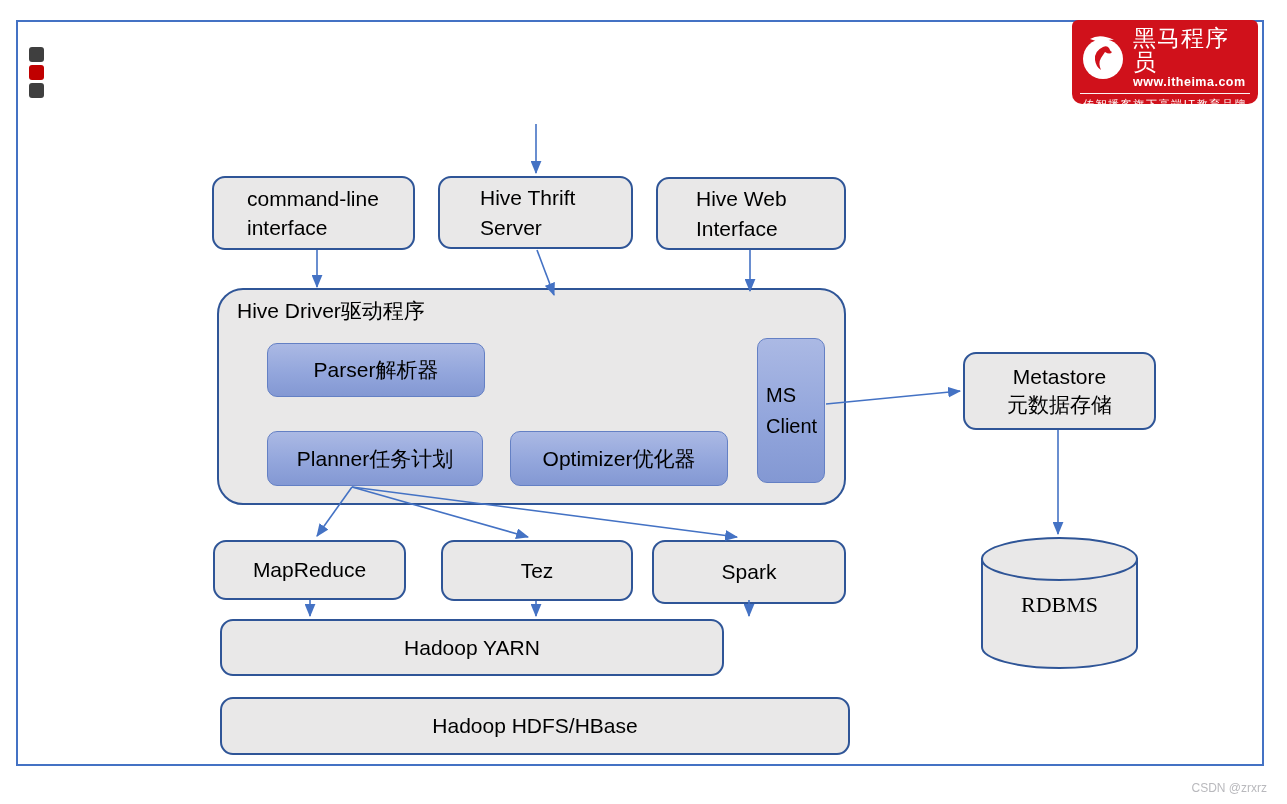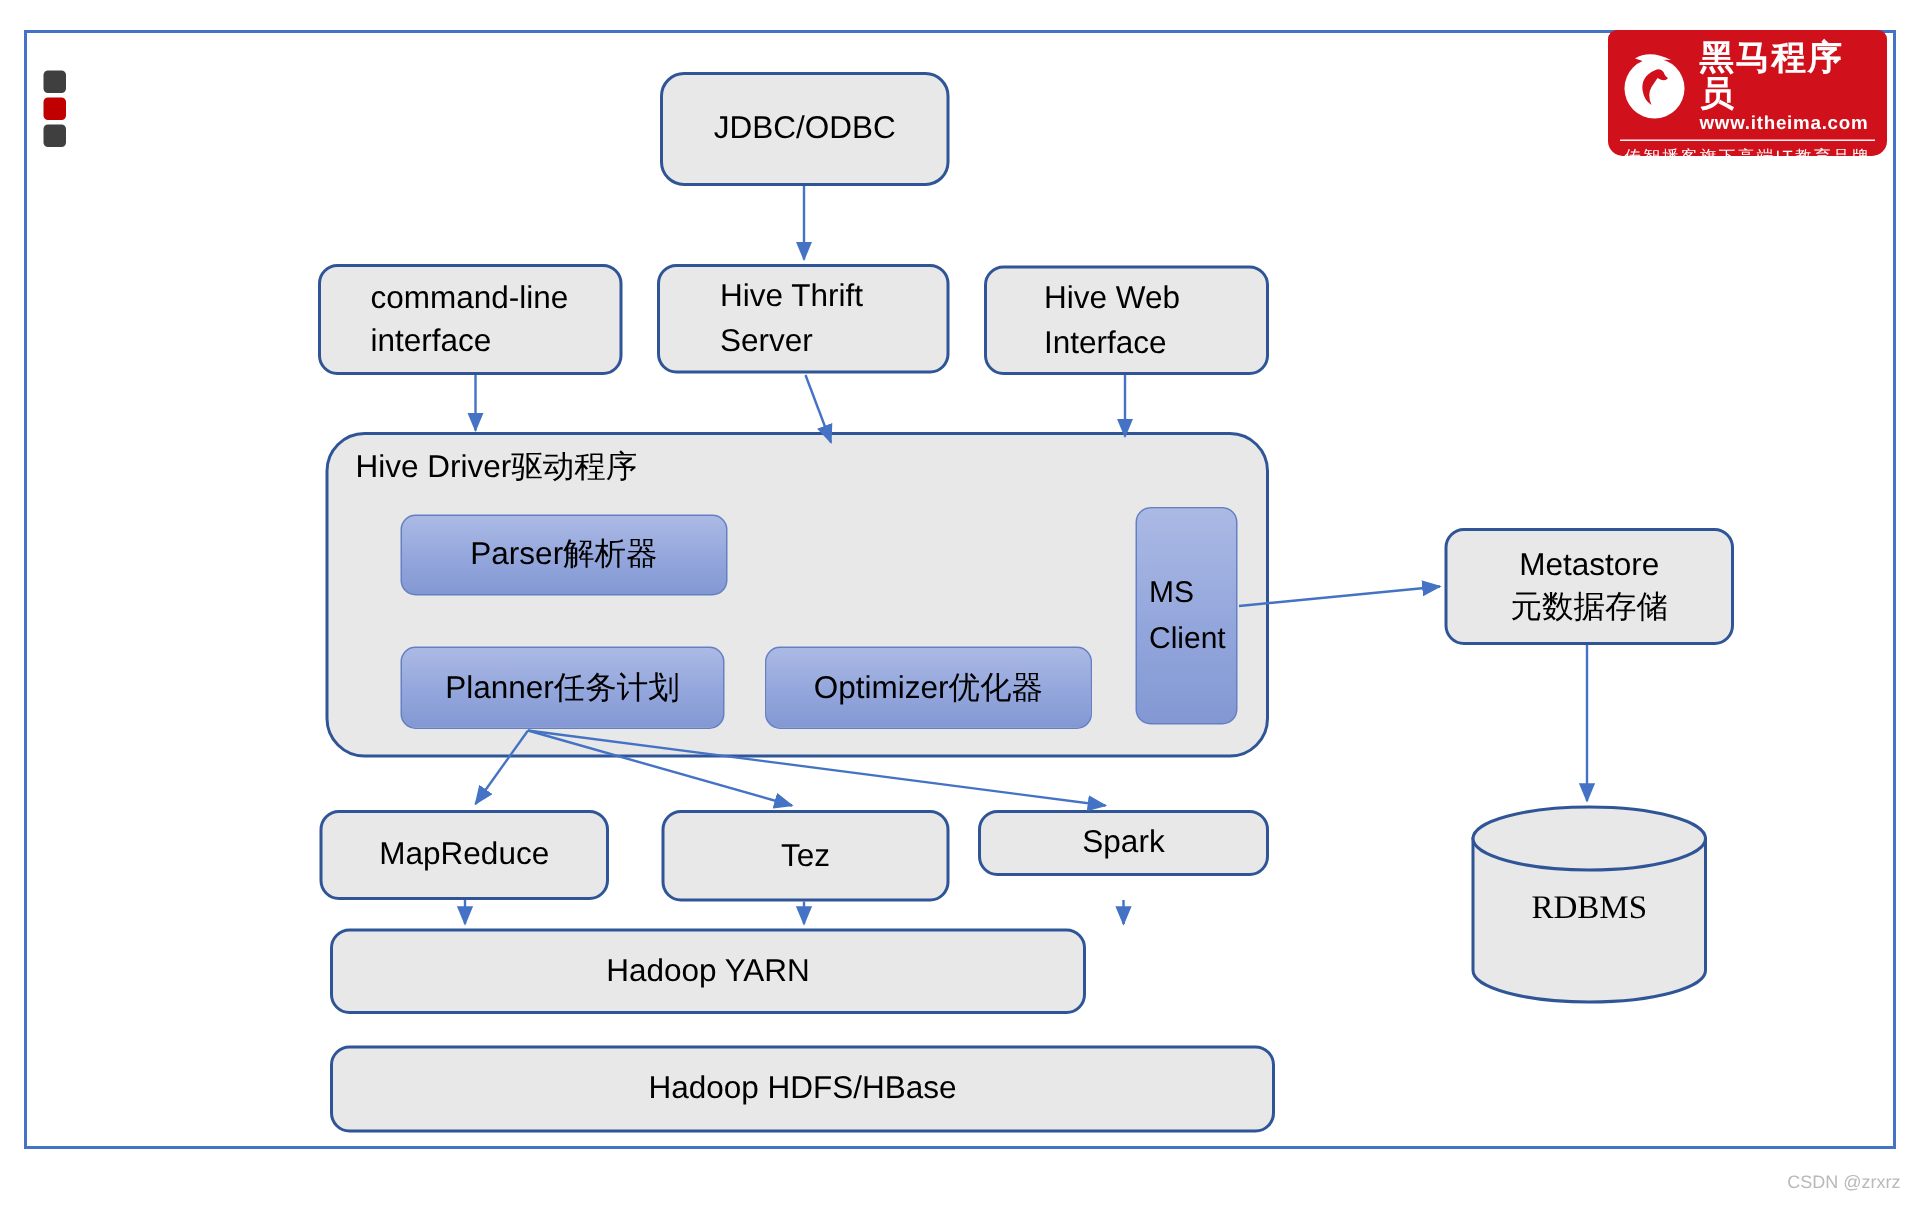--- a/index.html
+++ b/index.html
@@ -28,58 +28,57 @@
   #driver{left:217px;top:288px;width:629px;height:217px;border-radius:26px;z-index:2;}
   #driver-title{position:absolute;left:237px;top:297px;font-size:21px;z-index:3;}
   #parser{left:267px;top:343px;width:218px;height:54px;}
   #planner{left:510px;top:343px;width:218px;height:54px;}
   #execution{left:267px;top:431px;width:216px;height:55px;}
   #optimizer{left:510px;top:431px;width:218px;height:55px;}
   #msclient{left:757px;top:338px;width:68px;height:145px;padding-left:8px;font-size:20px;line-height:1.55;}
   #metastore{left:963px;top:352px;width:193px;height:78px;flex-direction:column;line-height:1.32;}
   #mapreduce{left:213px;top:540px;width:193px;height:60px;}
   #tez{left:441px;top:540px;width:192px;height:61px;}
-  #spark{left:652px;top:540px;width:194px;height:44px;}
+  #spark{left:652px;top:540px;width:194px;height:64px;}
   #yarn{left:220px;top:619px;width:504px;height:57px;}
   #hdfs{left:220px;top:697px;width:630px;height:58px;}
   #cylinder-layer,#edges-layer{position:absolute;left:0;top:0;width:1287px;height:804px;pointer-events:none;}
   #cylinder-layer{z-index:3;}
   #edges-layer{z-index:6;}
   #rdbms-label{position:absolute;left:982px;top:592px;width:155px;text-align:center;font-size:22px;z-index:4;font-family:Liberation Serif, serif;}
   .sq{position:absolute;left:29px;width:15px;height:15px;border-radius:3px;z-index:7;}
   #sq1{top:47px;background:var(--squareDark);}
   #sq2{top:65px;background:var(--squareRed);}
   #sq3{top:83px;background:var(--squareDark);}
   #logo{
     position:absolute;left:1072px;top:20px;width:186px;height:84px;background:var(--logoRed);
     border-radius:6px 6px 10px 10px;z-index:8;color:#fff;box-sizing:border-box;padding:6px 8px 0 8px;
   }
   .logo-top{display:flex;align-items:center;}
   .logo-horse{flex:0 0 auto;margin-right:7px;}
-  .logo-title{font-size:23px;font-weight:bold;letter-spacing:1px;line-height:1.05;}
+  .logo-title{font-size:23px;font-weight:normal;letter-spacing:1px;line-height:1.05;}
   .logo-url{font-size:12.5px;font-weight:bold;letter-spacing:.5px;margin-top:1px;}
   .logo-divider{height:1px;background:rgba(255,255,255,.95);margin:4px 0 3px 0;}
   .logo-tagline{font-size:11px;letter-spacing:1.6px;text-align:center;white-space:nowrap;}
   #watermark{position:absolute;right:20px;top:781px;font-size:12px;color:var(--watermark);z-index:7;}
 </style>
 </head>
 <body>
 
 <div id="stage">
 
   <div id="frame"></div>
 
   <div class="sq" id="sq1"></div>
   <div class="sq" id="sq2"></div>
   <div class="sq" id="sq3"></div>
 
   <div class="node" id="driver"></div>
   <div id="driver-title">Hive Driver驱动程序</div>
 
-  <div class="node" id="jdbc">JDBC/ODBC</div>
   <div class="node left" id="cli">command-line interface</div>
   <div class="node left" id="thrift">Hive Thrift Server</div>
   <div class="node left" id="web">Hive Web Interface</div>
 
   <div class="node blue" id="parser">Parser解析器</div>
   <div class="node blue" id="execution">Planner任务计划</div>
   <div class="node blue" id="optimizer">Optimizer优化器</div>
   <div class="node blue left" id="msclient">MS Client</div>
 
   <div class="node" id="metastore">

